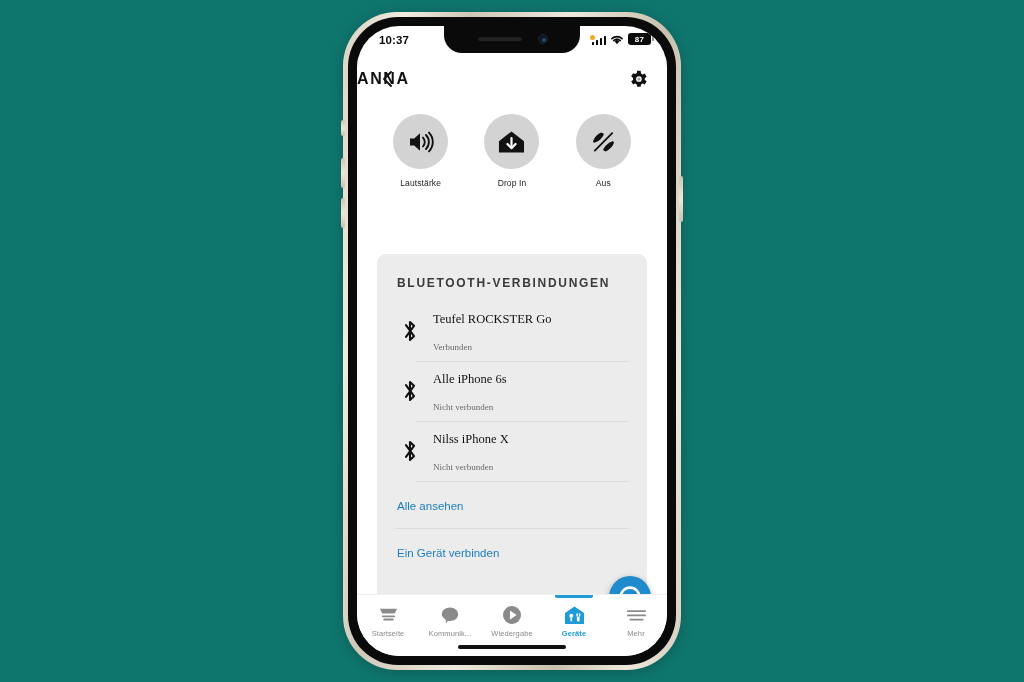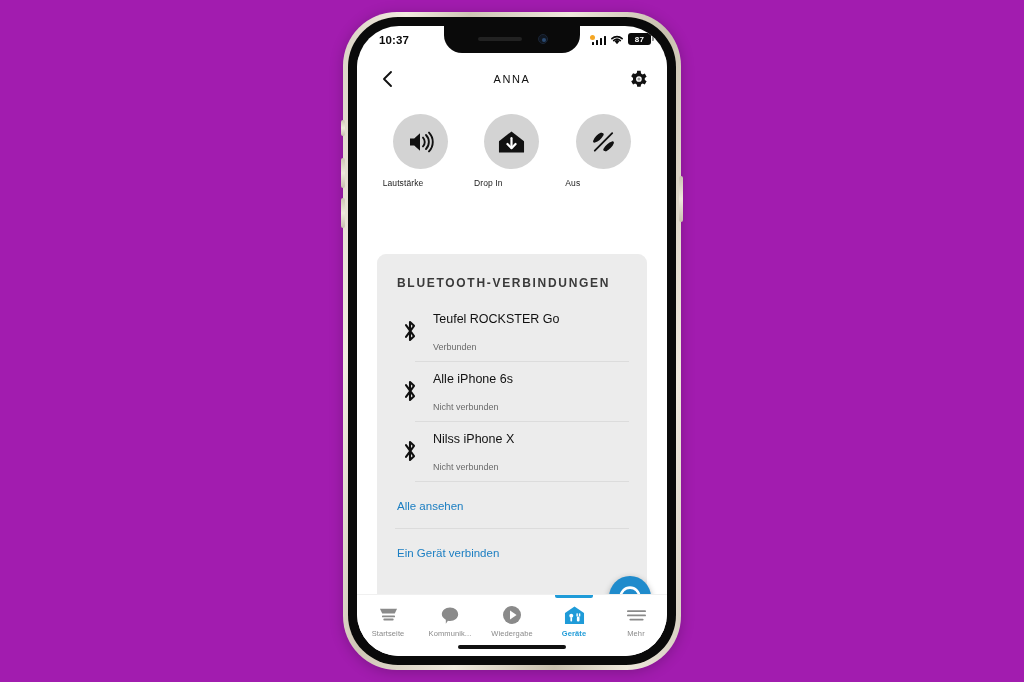--- a/index.html
+++ b/index.html
@@ -7,21 +7,21 @@
     width: 1024px; height: 682px;
     background: #ffffff;
     font-family: "Liberation Sans", sans-serif;
     overflow: hidden;
   }
 
   
   #stage {
     position: relative;
     width: 1024px; height: 682px;
-    background: #a21caf;
+    background: #0f766e;
   }
 
   .phone-outer {
     position: absolute;
     left: 343px; top: 12px;
     width: 338px; height: 658px;
     border-radius: 54px;
     background: linear-gradient(100deg, #d9d2c4 0%, #f2ece0 14%, #cfc7b6 28%, #efe9dd 50%, #c8c0ae 72%, #efe9dd 88%, #d5cec0 100%);
     box-shadow: 0 2px 14px rgba(0,0,0,.22);
   }
@@ -125,39 +125,39 @@
     display: flex; align-items: center;
     z-index: 4;
   }
   .nav-back {
     position: absolute; left: 20px; top: 50%;
     transform: translateY(-50%);
     width: 22px; height: 22px;
     cursor: pointer;
   }
   .nav-title {
-    width: 100%; text-align: center;
-    font-size: 11px; font-weight: normal;
+    width: 100%; text-align: left;
+    font-size: 16px; font-weight: bold;
     letter-spacing: 1.6px; color: #111;
   }
   .nav-gear {
     position: absolute; right: 18px; top: 50%;
     transform: translateY(-50%);
     width: 22px; height: 22px; cursor: pointer;
   }
 
   
   .actions {
     position: absolute; left: 0; top: 88px;
     width: 310px;
     display: flex; justify-content: space-around;
     padding: 0 18px;
     z-index: 3;
   }
-  .action { width: 76px; cursor: pointer; }
+  .action { width: 76px; text-align: center; cursor: pointer; }
   .action-circle {
     width: 55px; height: 55px; border-radius: 50%;
     background: #d3d3d3;
     margin: 0 auto 9px auto;
     display: flex; align-items: center; justify-content: center;
   }
   .action-label {
     font-size: 8.5px; color: #222; letter-spacing: .1px;
   }
 
@@ -179,21 +179,21 @@
   .bt-list { padding: 0 0 0 0; }
   .bt-item {
     display: flex; align-items: center;
     padding: 9px 18px 9px 18px;
     cursor: pointer;
   }
   .bt-icon {
     width: 30px; flex: 0 0 30px;
     display: flex; align-items: center; justify-content: center;
   }
-  .bt-texts { flex: 1; padding-left: 8px; }
+  .bt-texts { flex: 1; padding-left: 8px; font-family: Liberation Serif, serif; }
   .bt-name { font-size: 12.5px; color: #111; line-height: 1.35; }
   .bt-status { font-size: 9px; color: #6a6a6a; margin-top: 14px; }
   .bt-divider {
     height: 1px; background: #dcdcdc;
     margin: 0 18px 0 38px;
   }
   .card-link {
     padding: 18px 20px 16px 20px;
     font-size: 11.5px; color: #1b7ec2;
     cursor: pointer;

